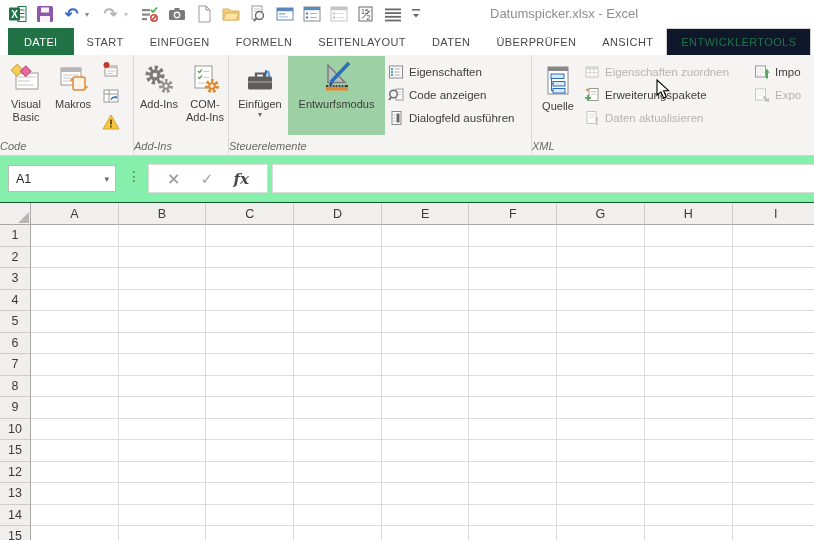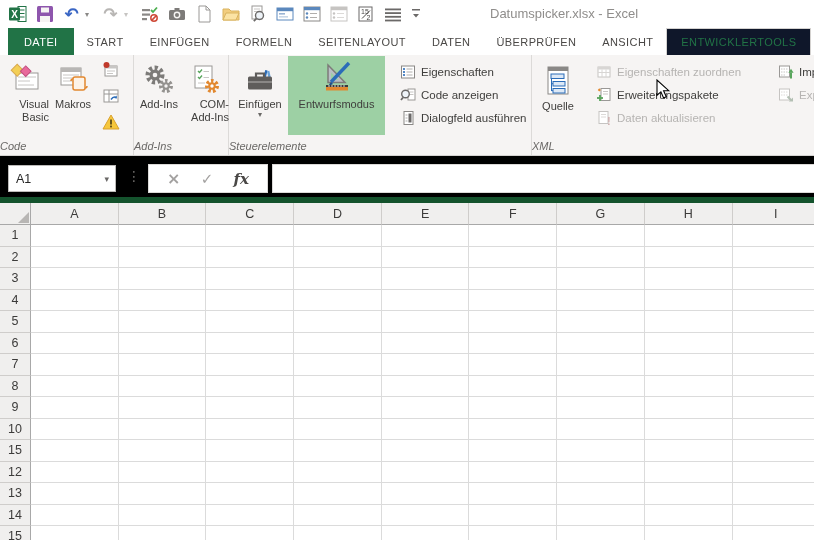--- a/index.html
+++ b/index.html
@@ -22,33 +22,33 @@
   .tab.active{background:#0f172a;border:1px solid #d4d2d0;border-bottom:none;color:#217346;padding:0 14px;}
 
   
   .ribbon{height:101px;background:#f6f4f3;border-bottom:1px solid #d4d2d0;display:flex;overflow:hidden;}
   .rgroup{display:flex;flex-direction:column;border-right:1px solid #dcdad8;flex:0 0 auto;}
   .rgroup:last-child{border-right:none;}
   .rgroup-body{flex:1;display:flex;align-items:flex-start;padding:1px 2px 0 3px;}
   .rgroup-name{font-size:11px;color:#6a6866;text-align:left;padding:1px 0 3px;white-space:nowrap;font-style:italic;}
   .bigbtn{display:flex;flex-direction:column;align-items:center;height:79px;padding-top:3px;flex:0 0 auto;}
   .bigbtn .bicon{height:36px;display:flex;align-items:flex-end;justify-content:center;}
-  .bigbtn .lbl{font-size:11px;line-height:13px;text-align:right;color:#3f3e3c;max-width:54px;margin-top:3px;}
+  .bigbtn .lbl{font-size:11px;line-height:13px;text-align:center;color:#3f3e3c;max-width:54px;margin-top:3px;}
   .bigbtn .caret{font-size:8px;color:#6a6866;line-height:6px;margin-top:1px;}
   .bigbtn.active{background:#9dd0a4;}
   .bigbtn.wide .lbl{max-width:96px;white-space:nowrap;}
   .vstack{display:flex;flex-direction:column;gap:7px;padding:4px 2px 0 4px;}
   .vstack .iconbtn{width:20px;height:19px;display:flex;align-items:center;justify-content:center;}
-  .smallcol{display:flex;flex-direction:column;padding-top:4px;margin-left:12px;}
+  .smallcol{display:flex;flex-direction:column;padding-top:4px;}
   .smallbtn{display:flex;align-items:center;gap:5px;height:23px;padding:0 3px;font-size:11.5px;color:#3f3e3c;white-space:nowrap;}
   .smallbtn.disabled{color:#b6b4b2;}
   .smallbtn svg{flex:0 0 auto;}
 
   
-  .formulabar{position:relative;height:47px;background:#000000;border-bottom:6px solid #14532d;}
+  .formulabar{position:relative;height:47px;background:#86efac;border-bottom:1px solid #14532d;}
   .namebox{position:absolute;left:8px;top:9px;width:108px;height:27px;background:#fff;border:1px solid #bdbbb9;display:flex;align-items:center;font-size:12.5px;color:#262626;padding-left:7px;}
   .namebox .nb-caret{position:absolute;right:6px;top:8px;font-size:9px;color:#6a6866;}
   .fb-dots{position:absolute;left:127px;top:12px;font-size:14px;color:#6a6866;font-family:"DejaVu Sans",sans-serif;}
   .fxbox{position:absolute;left:148px;top:8px;width:120px;height:29px;background:#fff;border:1px solid #dcdad8;display:flex;align-items:center;justify-content:space-around;padding:0 8px;}
   .fb-x{font-size:16px;color:#a3a1a0;font-weight:bold;font-family:"DejaVu Sans",sans-serif;}
   .fb-check{font-size:15px;color:#a3a1a0;font-weight:bold;font-family:"DejaVu Sans",sans-serif;}
   .fb-fx{font-family:"DejaVu Serif",serif;font-style:italic;font-weight:bold;font-size:15px;color:#4a4846;}
   .formulafield{position:absolute;left:272px;top:8px;width:542px;height:29px;background:#fff;border:1px solid #dcdad8;border-right:none;outline:none;font-size:12.5px;padding:0 6px;font-family:"Liberation Sans","DejaVu Sans",sans-serif;}
 
   

